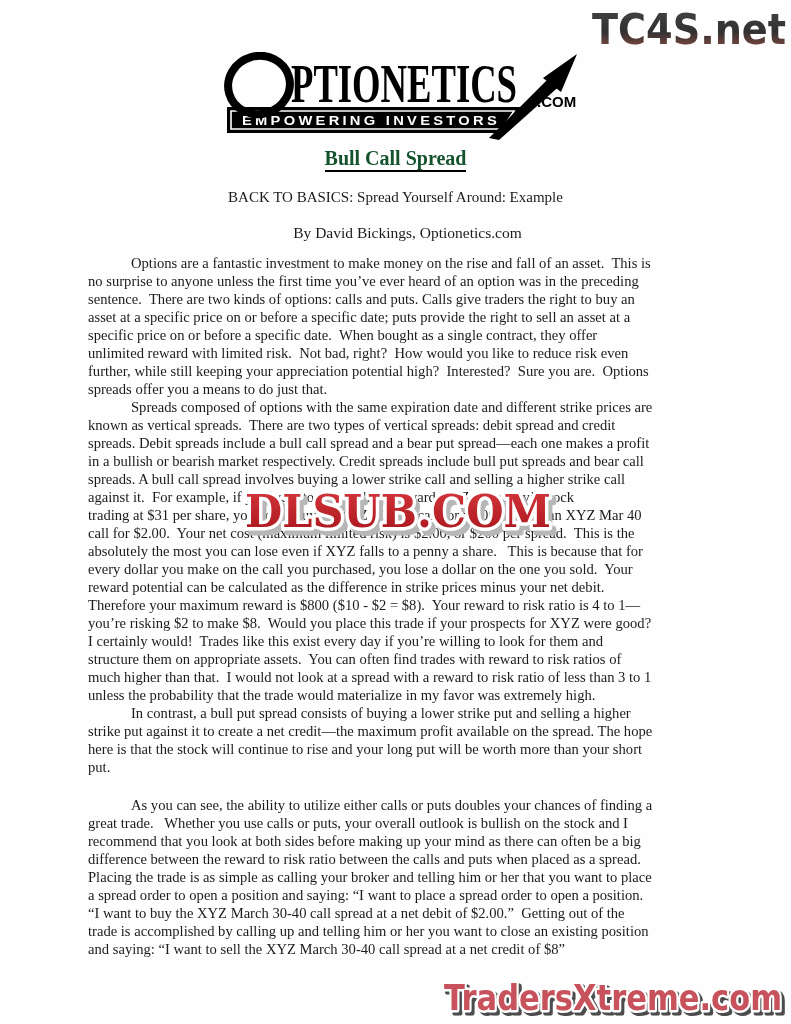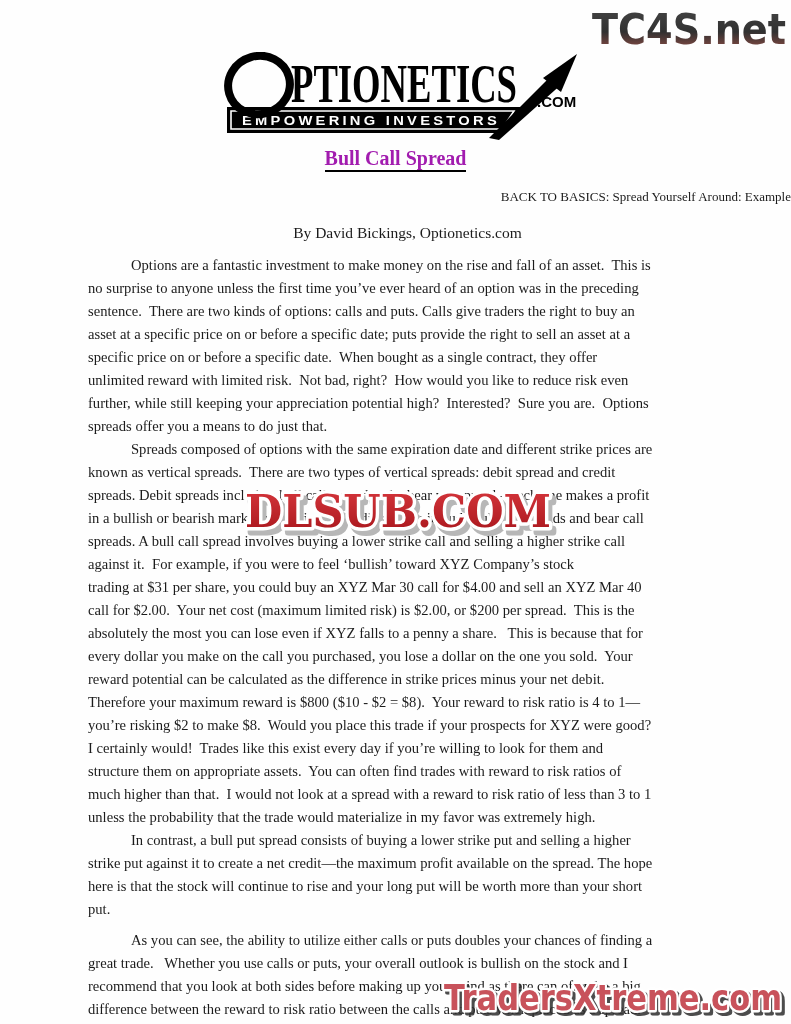--- a/index.html
+++ b/index.html
@@ -7,29 +7,29 @@
         font-family:"Liberation Serif", serif;color:#1b1b1b;}
 
   
   .wm-tc4s{position:absolute;top:4px;right:2px;}
 
   
   .logo{position:absolute;left:221px;top:52px;}
 
   
   .doc-title{position:absolute;top:147px;left:0;width:791px;text-align:center;
-             font-size:20px;font-weight:bold;color:#a21caf;}
+             font-size:20px;font-weight:bold;color:#14532d;}
   .doc-title span{border-bottom:2px solid #000;padding-bottom:1px;}
-  .doc-subtitle{position:absolute;top:189px;left:0;width:791px;text-align:right;font-size:13px;}
+  .doc-subtitle{position:absolute;top:189px;left:0;width:791px;text-align:center;font-size:15px;}
   .doc-byline{position:absolute;top:224px;left:12px;width:791px;text-align:center;font-size:15.5px;}
 
   
   .body-text{position:absolute;left:88px;top:254px;width:640px;}
-  .para{margin:0;white-space:pre-wrap;text-indent:43px;font-size:14.6px;line-height:23px;}
-  .para-gap{margin-top:8px;}
+  .para{margin:0;white-space:pre-wrap;text-indent:43px;font-size:14.6px;line-height:18px;}
+  .para-gap{margin-top:20px;}
 
   
   .wm-dlsub{position:absolute;left:236px;top:480px;text-decoration:underline;}
   .wm-dlsub svg{filter:drop-shadow(4px 5px 0 #b7b7b7);}
 
   
   .wm-traders{position:absolute;right:3px;top:973px;}
   .wm-traders svg{filter:drop-shadow(3px 3px 0 rgba(45,45,45,0.85));}
 
   .svg-sans{font-family:"DejaVu Sans", sans-serif;font-weight:bold;}

